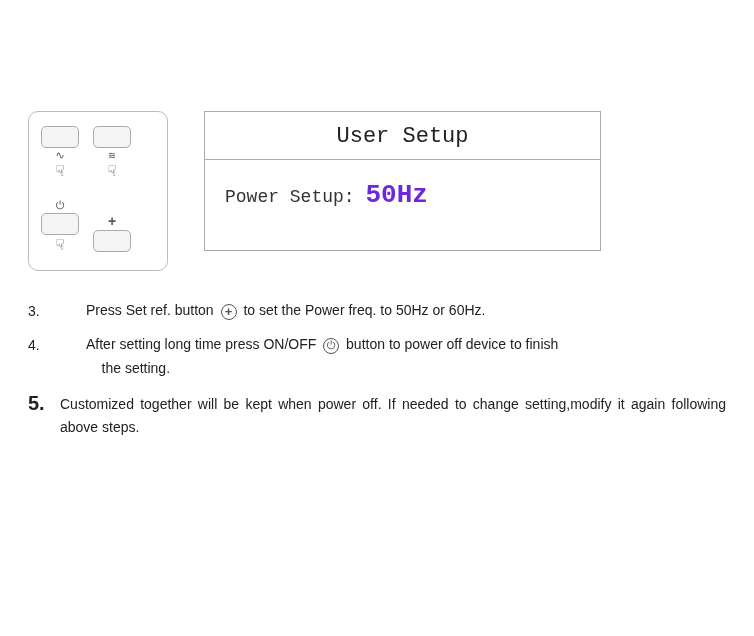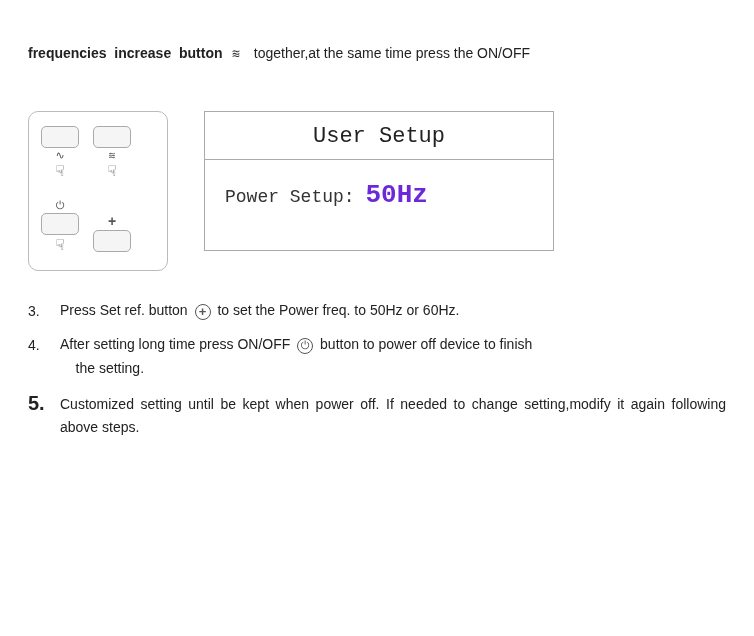--- a/index.html
+++ b/index.html
@@ -101,21 +101,21 @@
     .plus-symbol {
       font-size: 14px;
       color: #555;
       font-weight: bold;
       line-height: 1;
     }
 
     
     .user-setup-box {
       border: 1.5px solid #aaa;
-      width: 350px;
+      width: 397px;
       min-height: 140px;
       display: flex;
       flex-direction: column;
     }
 
     .user-setup-title {
       border-bottom: 1.5px solid #aaa;
       padding: 12px 20px 10px 20px;
       font-family: 'Courier New', Courier, monospace;
       font-size: 22px;
@@ -162,20 +162,21 @@
       font-weight: bold;
       color: #222;
       line-height: 1.3;
     }
 
     .step-text {
       flex: 1;
       text-align: justify;
       font-size: 14px;
       color: #222;
+      margin-left: 26px;
     }
 
     .step-text-large {
       flex: 1;
       text-align: justify;
       font-size: 14px;
       color: #222;
       padding-top: 3px;
     }
 
@@ -208,25 +209,20 @@
       vertical-align: middle;
       margin: 0 3px;
       position: relative;
     }
   </style>
 </head>
 <body>
 
 <div class="intro-text">
   <br>
-  <span>
-    <strong>frequencies&nbsp; increase&nbsp; button</strong>&nbsp;
-    <span class="inline-icon">≋</span>
-    &nbsp; together,at the same time press the ON/OFF
-  </span>
   <br>
   <br>
 </div>
 
 <div class="diagram-area">
 
   <div class="device-box">
 
     <div class="device-row">
       <div class="btn-with-icon">
@@ -279,17 +275,17 @@
       After setting long time press ON/OFF
       <span class="power-circle-icon">⏻</span>
       button to power off device to finish<br>
       &nbsp;&nbsp;&nbsp;&nbsp;the setting.
     </span>
   </div>
 
   <div class="step-item">
     <span class="step-num-large">5.</span>
     <span class="step-text-large">
-      Customized setting until be kept when power off. If needed to change setting,modify it again following above steps.
+      Customized together will be kept when power off. If needed to change setting,modify it again following above steps.
     </span>
   </div>
 
 </div>
 
 </body></html>

